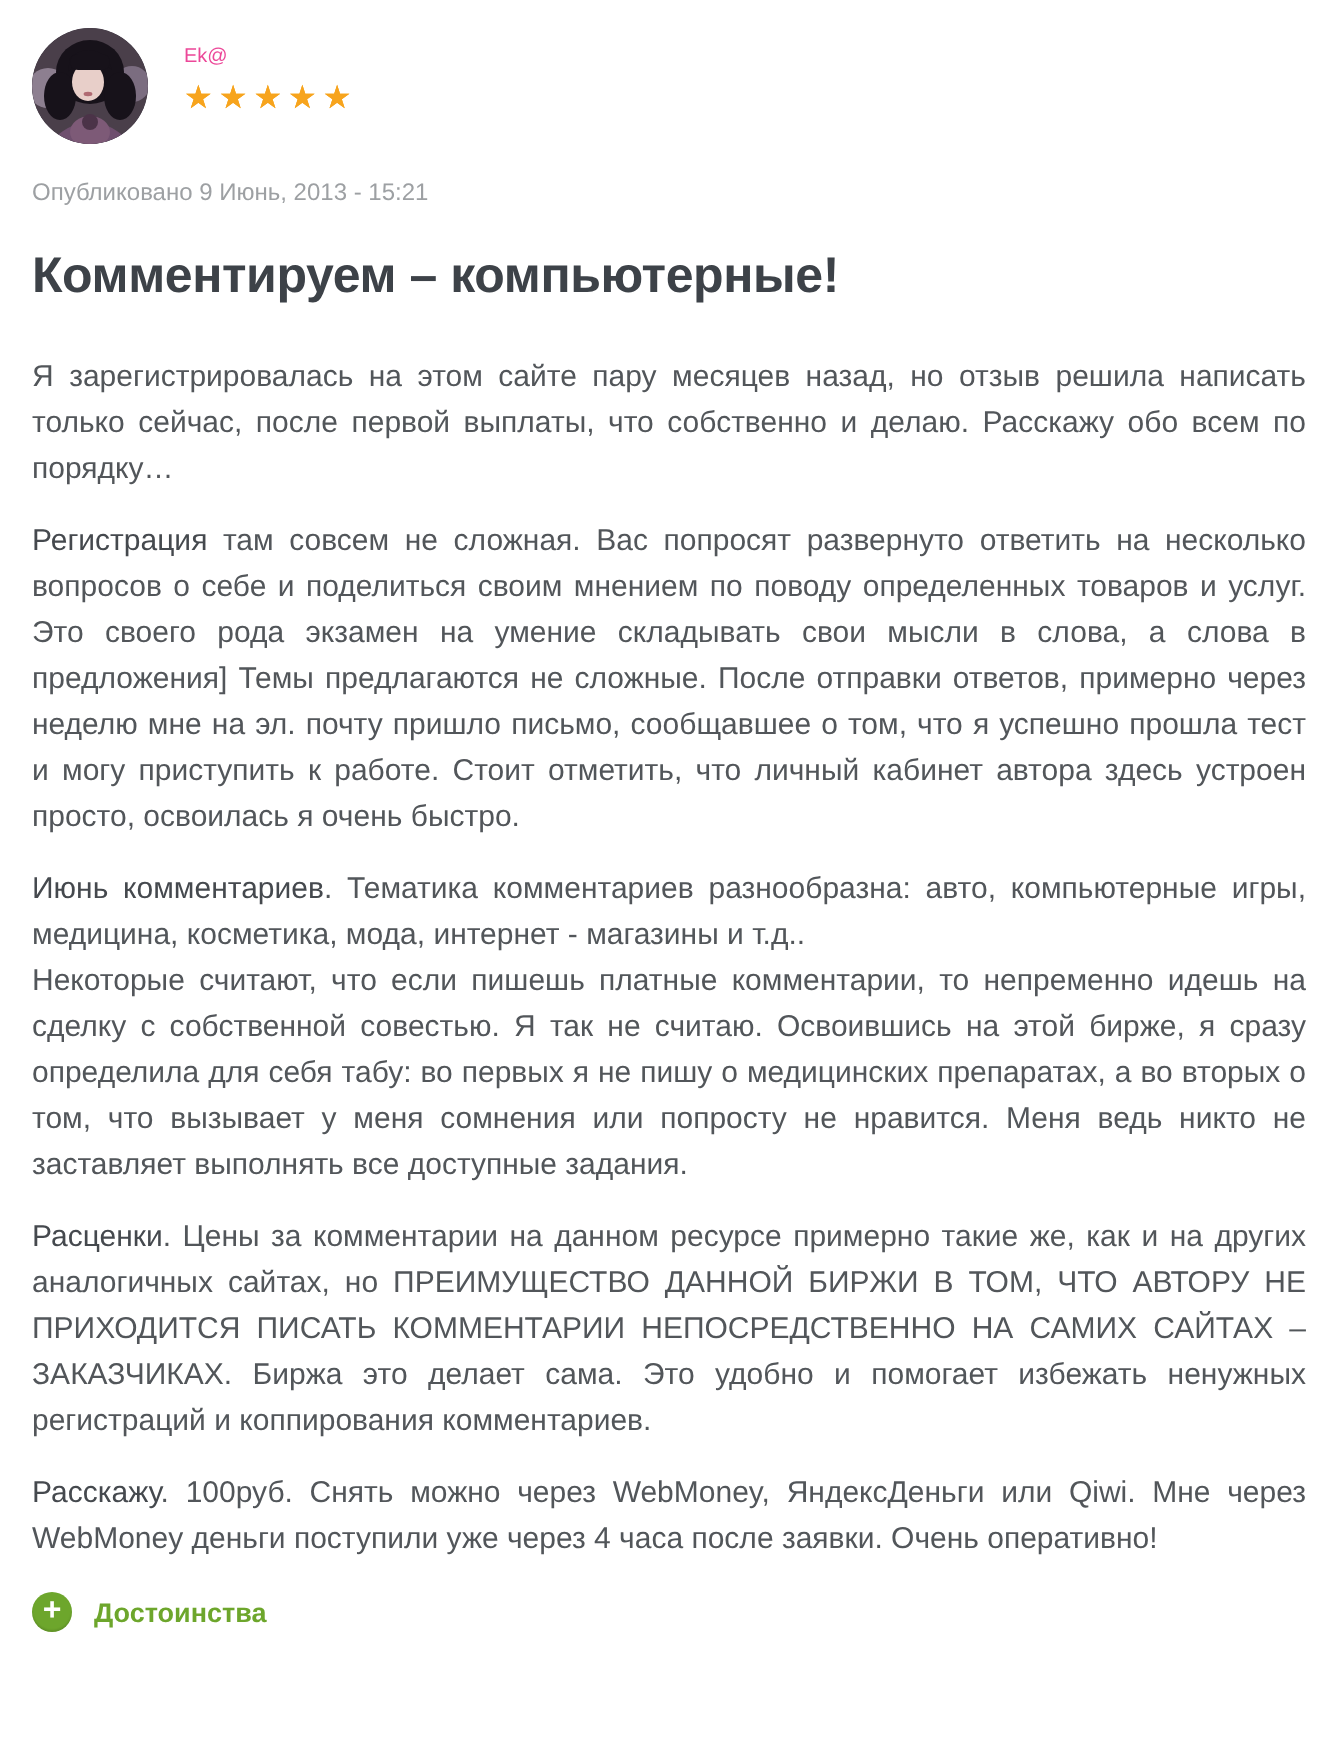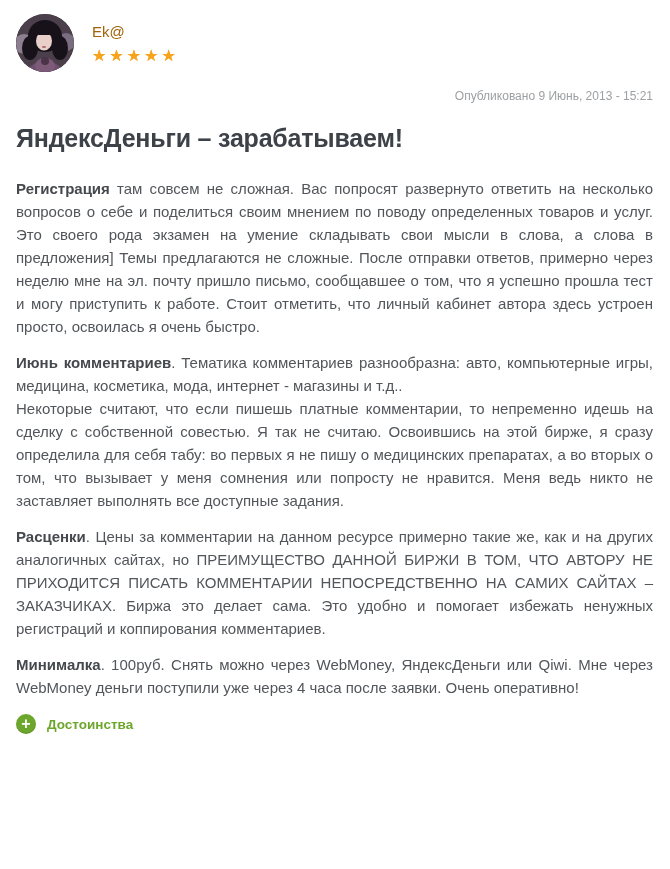--- a/index.html
+++ b/index.html
@@ -11,36 +11,36 @@
   }
   .page { padding:14px 17px 0 16px; }
 
   .header { display:flex; align-items:flex-start; }
   .avatar {
     width:58px; height:58px; border-radius:50%; overflow:hidden;
     flex:none; cursor:pointer; background:#3a3340;
   }
   .avatar svg { display:block; }
   .user-meta { margin-left:18px; padding-top:9px; }
-  .username { color:#a16207; font-size:15px; line-height:1.2; cursor:pointer; }
+  .username { color:#ec4899; font-size:10px; line-height:1.2; cursor:pointer; }
   .stars { margin-top:7px; color:#f7a41d; font-size:16px; letter-spacing:3px; line-height:1; }
   .stars span { text-shadow:0 0 0 #f7a41d; }
 
-  .date { margin-top:17px; color:#9da0a3; font-size:12px;text-align:right; }
+  .date { margin-top:17px; color:#9da0a3; font-size:12px; }
 
   h1.title {
     margin:21px 0 24px 0;
     font-size:25px; font-weight:700; color:#3d4248; letter-spacing:-0.2px;
   }
 
   .para {
     margin:13px 0; font-size:15px; line-height:23px;
     color:#52565a; text-align:justify;
   }
-  .para .lead { font-weight:700; color:#45494e; }
+  .para .lead { font-weight:400; color:#45494e; }
   .para .ptext { white-space:pre-line; }
 
   .advantages { display:flex; align-items:center; margin-top:15px; cursor:pointer; }
   .plus-icon {
     width:20px; height:20px; border-radius:50%;
     background:#6da62c;
     color:#ffffff; font-size:16px; font-weight:700; line-height:1;
     display:flex; align-items:center; justify-content:center;
     box-shadow:inset 0 -1px 1px rgba(0,0,0,0.12);
   }
@@ -79,31 +79,32 @@
     <div class="user-meta">
       <div class="username">Ek@</div>
       <div class="stars">
         <span>★</span><span>★</span><span>★</span><span>★</span><span>★</span>
       </div>
     </div>
   </div>
 
   <div class="date">Опубликовано 9 Июнь, 2013 - 15:21</div>
 
-  <h1 class="title">ЯндексДеньги – зарабатываем!</h1>
+  <h1 class="title">Комментируем – компьютерные!</h1>
 
+  <p class="para"><b class="lead"></b><span class="ptext">Я зарегистрировалась на этом сайте пару месяцев назад, но отзыв решила написать только сейчас, после первой выплаты, что собственно и делаю. Расскажу обо всем по порядку…</span></p>
 
   <p class="para"><b class="lead">Регистрация</b><span class="ptext"> там совсем не сложная. Вас попросят развернуто ответить на несколько вопросов о себе и поделиться своим мнением по поводу определенных товаров и услуг. Это своего рода экзамен на умение складывать свои мысли в слова, а слова в предложения] Темы предлагаются не сложные. После отправки ответов, примерно через неделю мне на эл. почту пришло письмо, сообщавшее о том, что я успешно прошла тест и могу приступить к работе. Стоит отметить, что личный кабинет автора здесь устроен просто, освоилась я очень быстро.</span></p>
 
   <p class="para"><b class="lead">Июнь комментариев</b><span class="ptext">. Тематика комментариев разнообразна: авто, компьютерные игры, медицина, косметика, мода, интернет - магазины и т.д..
 Некоторые считают, что если пишешь платные комментарии, то непременно идешь на сделку с собственной совестью. Я так не считаю. Освоившись на этой бирже, я сразу определила для себя табу: во первых я не пишу о медицинских препаратах, а во вторых о том, что вызывает у меня сомнения или попросту не нравится. Меня ведь никто не заставляет выполнять все доступные задания.</span></p>
 
   <p class="para"><b class="lead">Расценки</b><span class="ptext">. Цены за комментарии на данном ресурсе примерно такие же, как и на других аналогичных сайтах, но ПРЕИМУЩЕСТВО ДАННОЙ БИРЖИ В ТОМ, ЧТО АВТОРУ НЕ ПРИХОДИТСЯ ПИСАТЬ КОММЕНТАРИИ НЕПОСРЕДСТВЕННО НА САМИХ САЙТАХ – ЗАКАЗЧИКАХ. Биржа это делает сама. Это удобно и помогает избежать ненужных регистраций и коппирования комментариев.</span></p>
 
-  <p class="para"><b class="lead">Минималка</b><span class="ptext">. 100руб. Снять можно через WebMoney, ЯндексДеньги или Qiwi. Мне через WebMoney деньги поступили уже через 4 часа после заявки. Очень оперативно!</span></p>
+  <p class="para"><b class="lead">Расскажу</b><span class="ptext">. 100руб. Снять можно через WebMoney, ЯндексДеньги или Qiwi. Мне через WebMoney деньги поступили уже через 4 часа после заявки. Очень оперативно!</span></p>
 
 
   <div class="advantages">
     <div class="plus-icon">+</div>
     <div class="adv-label">Достоинства</div>
   </div>
 
 </div>
 
 </body></html>

